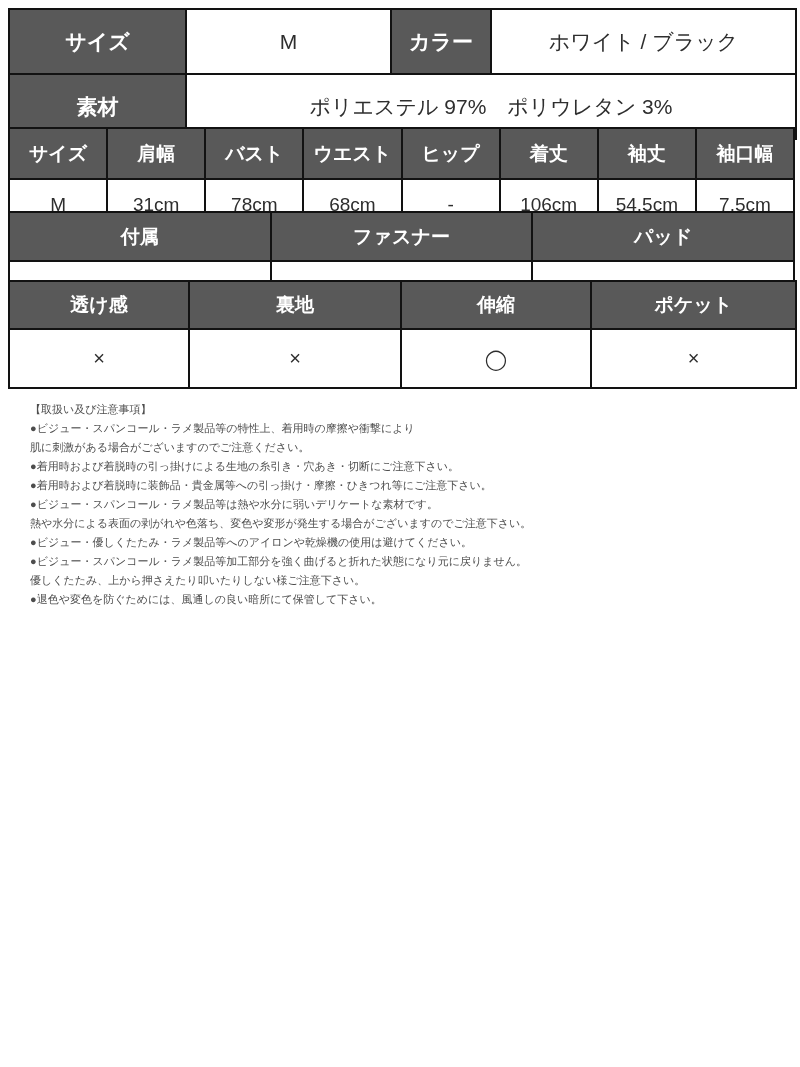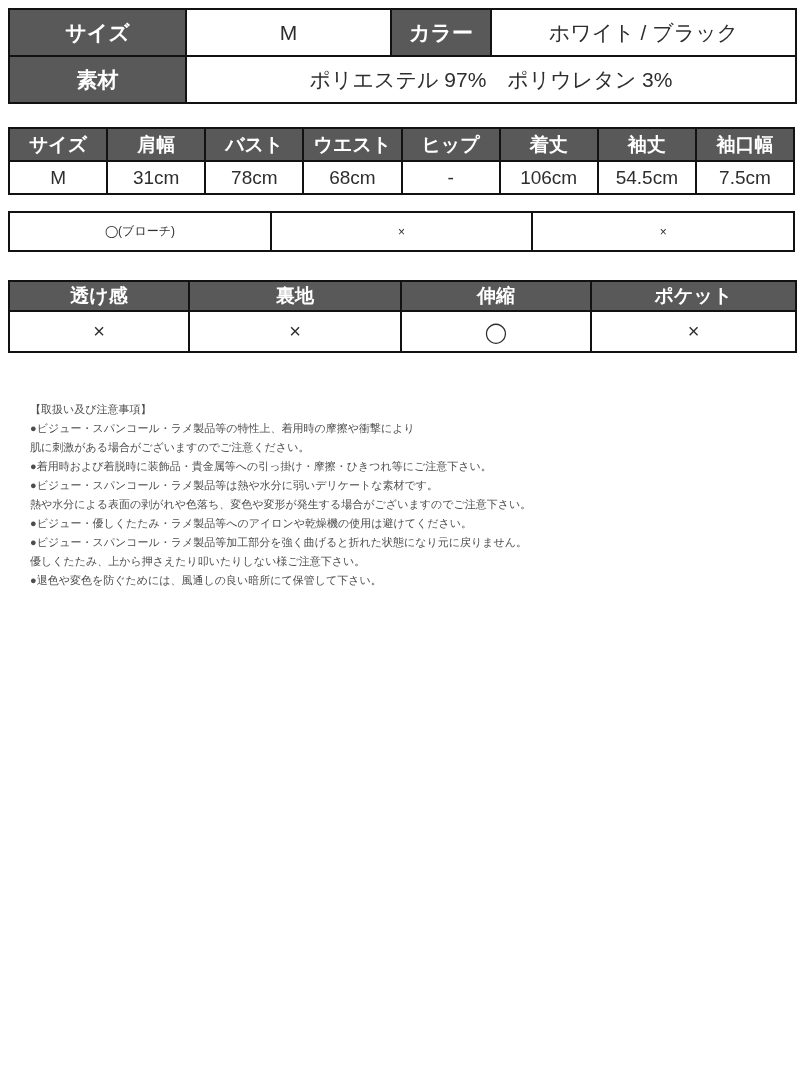--- a/index.html
+++ b/index.html
@@ -3,21 +3,21 @@
 <meta charset="utf-8">
 <style>
   html,body{margin:0;padding:0;background:#ffffff;}
   body{width:800px;height:1067px;position:relative;
        font-family:"Liberation Sans","DejaVu Sans",sans-serif;}
   .page{position:absolute;inset:0;background:#fff;}
 
   table.tbl{border-collapse:collapse;table-layout:fixed;width:787px;
             position:absolute;left:8px;background:#fff;}
   .tbl th,.tbl td{border:2px solid #121212;text-align:center;vertical-align:middle;
-                  padding:0;overflow:hidden;white-space:nowrap;}
+                  padding:9px;overflow:hidden;white-space:nowrap;}
   .tbl th{background:#595959;color:#ffffff;font-weight:bold;}
   .tbl td{color:#2e2e2e;font-weight:normal;}
 
   #t-size-color{top:8px;font-size:21px;}
   #t-size-color th,#t-size-color td{height:45px;}
 
   #t-measure{top:127px;font-size:19px;}
   #t-measure th,#t-measure td{height:31px;}
 
   #t-feat1{top:211px;font-size:19px;}
@@ -84,20 +84,25 @@
       <td>7.5cm</td>
     </tr>
   </tbody>
     </table>
 
   <table class="tbl" id="t-feat1">
     <colgroup>
         <col span="3" style="width:33.33%">
       </colgroup>
     <tbody>
+        <tr>
+      <th>付属</th>
+      <th>ファスナー</th>
+      <th>パッド</th>
+    </tr>
     <tr>
       <td>◯(ブローチ)</td>
       <td>×</td>
       <td>×</td>
     </tr>
   </tbody>
     </table>
 
   <table class="tbl" id="t-feat2">
     <colgroup>
@@ -119,20 +124,21 @@
       <td>◯</td>
       <td>×</td>
     </tr>
   </tbody>
     </table>
 
   <div class="notes">
     <div class="notes-line">【取扱い及び注意事項】</div>
     <div class="notes-line">●ビジュー・スパンコール・ラメ製品等の特性上、着用時の摩擦や衝撃により</div>
     <div class="notes-line">肌に刺激がある場合がございますのでご注意ください。</div>
+    <div class="notes-line">●着用時および着脱時の引っ掛けによる生地の糸引き・穴あき・切断にご注意下さい。</div>
     <div class="notes-line">●着用時および着脱時に装飾品・貴金属等への引っ掛け・摩擦・ひきつれ等にご注意下さい。</div>
     <div class="notes-line">●ビジュー・スパンコール・ラメ製品等は熱や水分に弱いデリケートな素材です。</div>
     <div class="notes-line">熱や水分による表面の剥がれや色落ち、変色や変形が発生する場合がございますのでご注意下さい。</div>
     <div class="notes-line">●ビジュー・優しくたたみ・ラメ製品等へのアイロンや乾燥機の使用は避けてください。</div>
     <div class="notes-line">●ビジュー・スパンコール・ラメ製品等加工部分を強く曲げると折れた状態になり元に戻りません。</div>
     <div class="notes-line">優しくたたみ、上から押さえたり叩いたりしない様ご注意下さい。</div>
     <div class="notes-line">●退色や変色を防ぐためには、風通しの良い暗所にて保管して下さい。</div>
   </div>
 
 </div>

